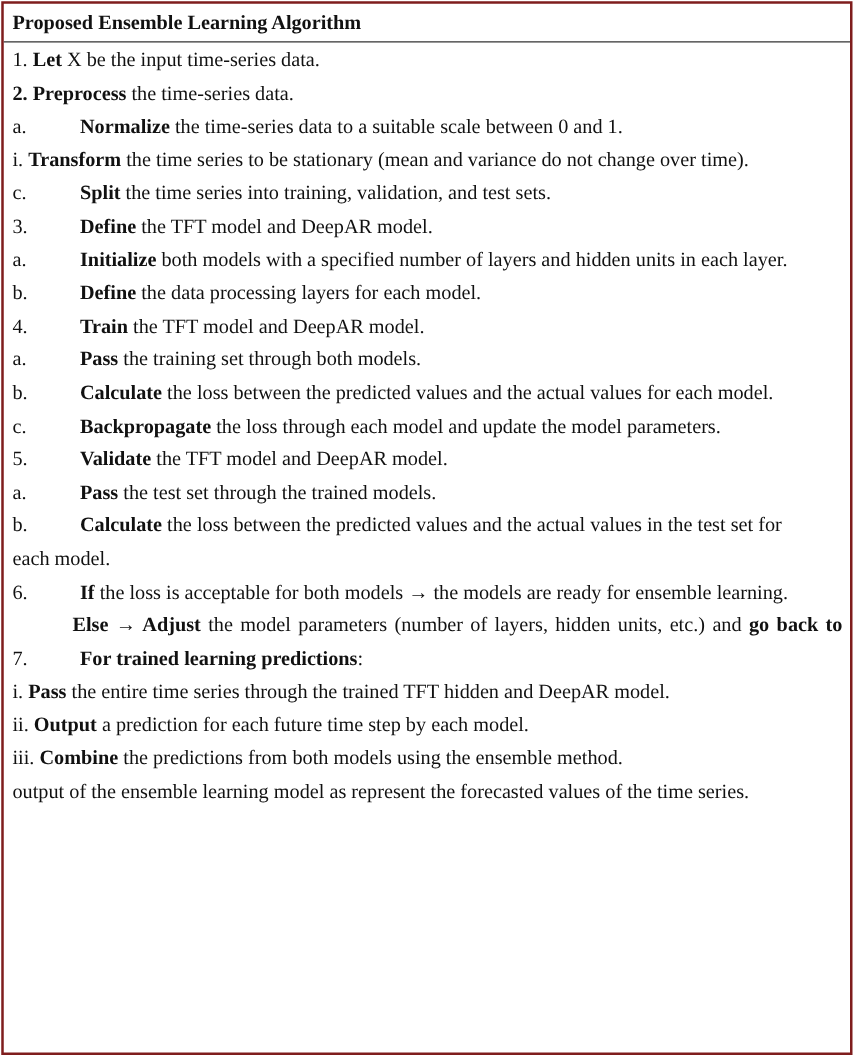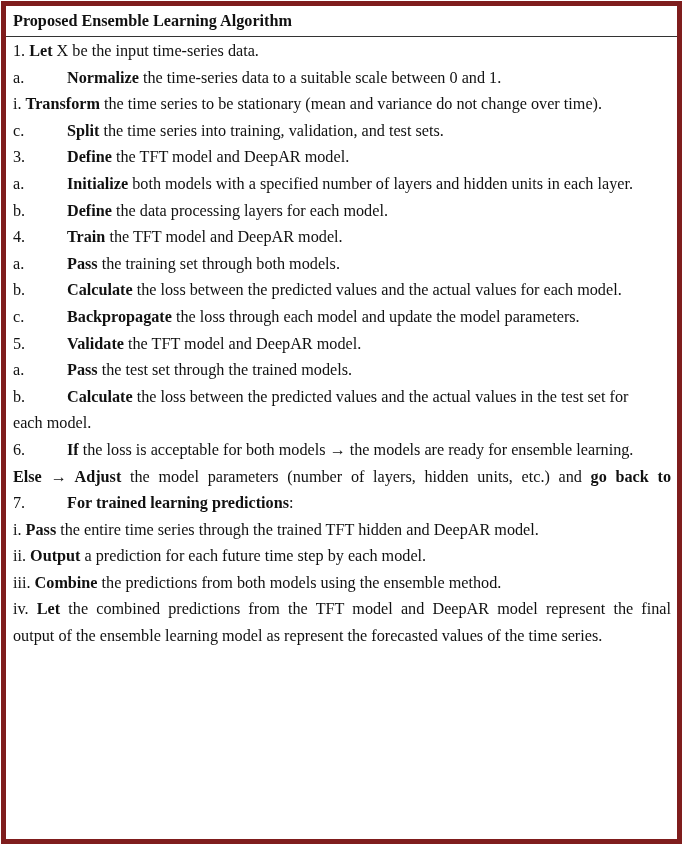--- a/index.html
+++ b/index.html
@@ -1,57 +1,57 @@
 <!DOCTYPE html>
 <html><head>
 <meta charset="utf-8">
 <style>
   html, body { margin: 0; padding: 0; background: #ffffff; }
   body { width: 685px; height: 847px; position: relative; overflow: hidden; }
   .table {
     position: absolute; left: 1px; top: 1px; width: 681px; height: 843px;
-    border: 5px solid #7f1d1d; box-sizing: border-box;
+    border: 2px solid #7f1d1d; box-sizing: border-box;
     font-family: "Liberation Serif", "DejaVu Serif", serif;
     color: #111; font-size: 16.2px;
   }
   .header {
     height: 31px; border-bottom: 1px solid #333; box-sizing: border-box;
     padding: 5px 0 0 7px; font-weight: bold; font-size: 16.2px; line-height: 20px;
   }
   .body { padding: 1px 6px 0 7px; }
   .line { height: 26.6px; line-height: 26.6px; white-space: nowrap; }
   .line .num { display: inline-block; width: 54px; }
-  .line.justify { text-align: justify; text-align-last: justify; white-space: normal; }
+  .line.justify { text-align: justify; text-align-last: justify; white-space: normal; margin-left: 48px; }
   b { font-weight: bold; }
 </style>
 </head>
 <body>
 
 <div class="table">
   <div class="header">Proposed Ensemble Learning Algorithm</div>
   <div class="body">
 
     <div class="line"><span>1.</span> <b>Let</b><span> X be the input time-series data.</span></div>
+    <div class="line"><b>2.</b> <b>Preprocess</b><span> the time-series data.</span></div>
     <div class="line"><span class="num">a.</span><b>Normalize</b><span> the time-series data to a suitable scale between 0 and 1.</span></div>
     <div class="line"><span>i.</span> <b>Transform</b><span> the time series to be stationary (mean and variance do not change over time).</span></div>
     <div class="line"><span class="num">c.</span><b>Split</b><span> the time series into training, validation, and test sets.</span></div>
     <div class="line"><span class="num">3.</span><b>Define</b><span> the TFT model and DeepAR model.</span></div>
     <div class="line"><span class="num">a.</span><b>Initialize</b><span> both models with a specified number of layers and hidden units in each layer.</span></div>
     <div class="line"><span class="num">b.</span><b>Define</b><span> the data processing layers for each model.</span></div>
     <div class="line"><span class="num">4.</span><b>Train</b><span> the TFT model and DeepAR model.</span></div>
     <div class="line"><span class="num">a.</span><b>Pass</b><span> the training set through both models.</span></div>
     <div class="line"><span class="num">b.</span><b>Calculate</b><span> the loss between the predicted values and the actual values for each model.</span></div>
     <div class="line"><span class="num">c.</span><b>Backpropagate</b><span> the loss through each model and update the model parameters.</span></div>
     <div class="line"><span class="num">5.</span><b>Validate</b><span> the TFT model and DeepAR model.</span></div>
     <div class="line"><span class="num">a.</span><b>Pass</b><span> the test set through the trained models.</span></div>
     <div class="line"><span class="num">b.</span><b>Calculate</b><span> the loss between the predicted values and the actual values in the test set for</span></div>
     <div class="line">each model.</div>
     <div class="line"><span class="num">6.</span><b>If</b><span> the loss is acceptable for both models → the models are ready for ensemble learning.</span></div>
     <div class="line justify"><b>Else → Adjust</b><span> the model parameters (number of layers, hidden units, etc.) and </span><b>go back to</b></div>
     <div class="line"><span class="num">7.</span><b>For trained learning predictions</b><span>:</span></div>
     <div class="line"><span>i.</span> <b>Pass</b><span> the entire time series through the trained TFT hidden and DeepAR model.</span></div>
     <div class="line"><span>ii.</span> <b>Output</b><span> a prediction for each future time step by each model.</span></div>
     <div class="line"><span>iii.</span> <b>Combine</b><span> the predictions from both models using the ensemble method.</span></div>
-    <div class="line justify"><span>iv.</span> <b>Let</b><span> the combined predictions from the TFT model and DeepAR model represent the final</span></div>
     <div class="line">output of the ensemble learning model as represent the forecasted values of the time series.</div>
 
   </div>
 </div>
 
 </body></html>

